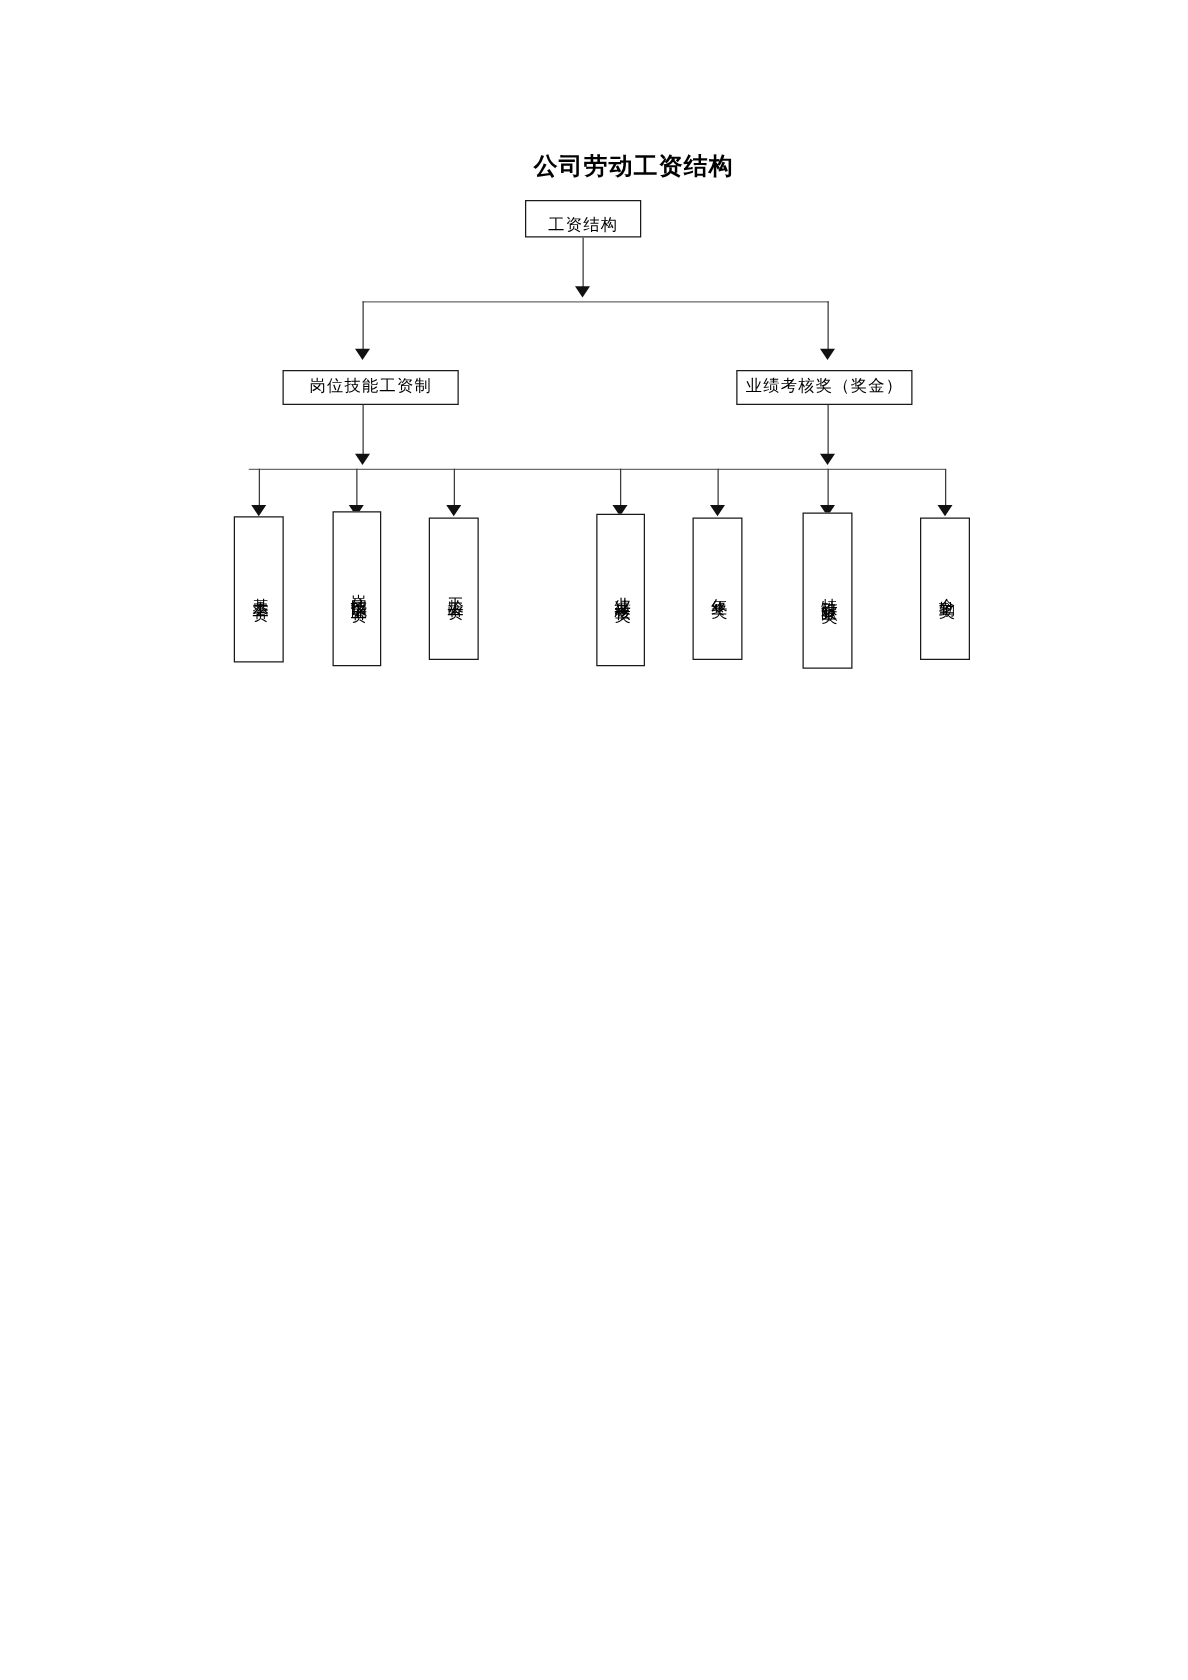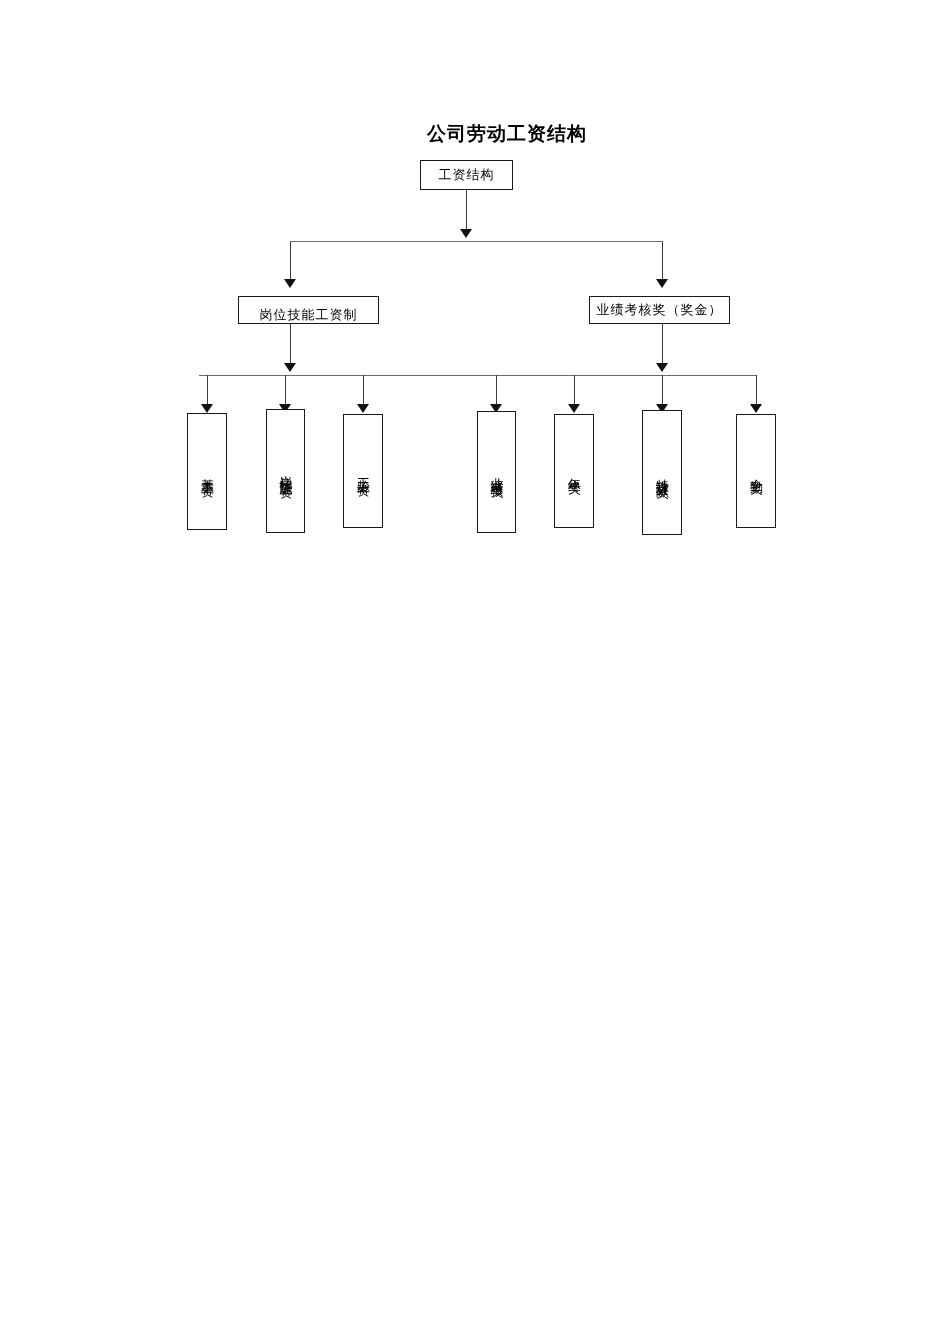--- a/index.html
+++ b/index.html
@@ -88,36 +88,36 @@
     border-top: 9px solid #111111;
   }
 </style>
 </head>
 <body>
 
 <div id="page">
 
   <div class="chart-title">公司劳动工资结构</div>
 
-  <div class="node node-h" style="left:388px; top:160px; width:93px; height:30px;">
+  <div class="node node-h" style="left:388px; top:160px; width:93px; height:30px;align-items:flex-end;">
     <span>工资结构</span>
   </div>
 
   <div class="vline" style="left:434px; top:190px; height:41px;"></div>
   <div class="arrowhead" style="left:428px; top:229px;"></div>
 
   <div class="hline" style="left:258px; top:241px; width:373px;"></div>
 
   <div class="vline" style="left:258px; top:241px; height:40px;"></div>
   <div class="arrowhead" style="left:252px; top:279px;"></div>
 
   <div class="vline" style="left:630px; top:241px; height:40px;"></div>
   <div class="arrowhead" style="left:624px; top:279px;"></div>
 
-  <div class="node node-h" style="left:206px; top:296px; width:141px; height:28px;align-items:flex-end;">
+  <div class="node node-h" style="left:194px; top:296px; width:141px; height:28px;">
     <span>岗位技能工资制</span>
   </div>
 
   <div class="node node-h" style="left:557px; top:296px; width:141px; height:28px;">
     <span>业绩考核奖（奖金）</span>
   </div>
 
   <div class="vline" style="left:258px; top:324px; height:41px;"></div>
   <div class="arrowhead" style="left:252px; top:363px;"></div>
 

